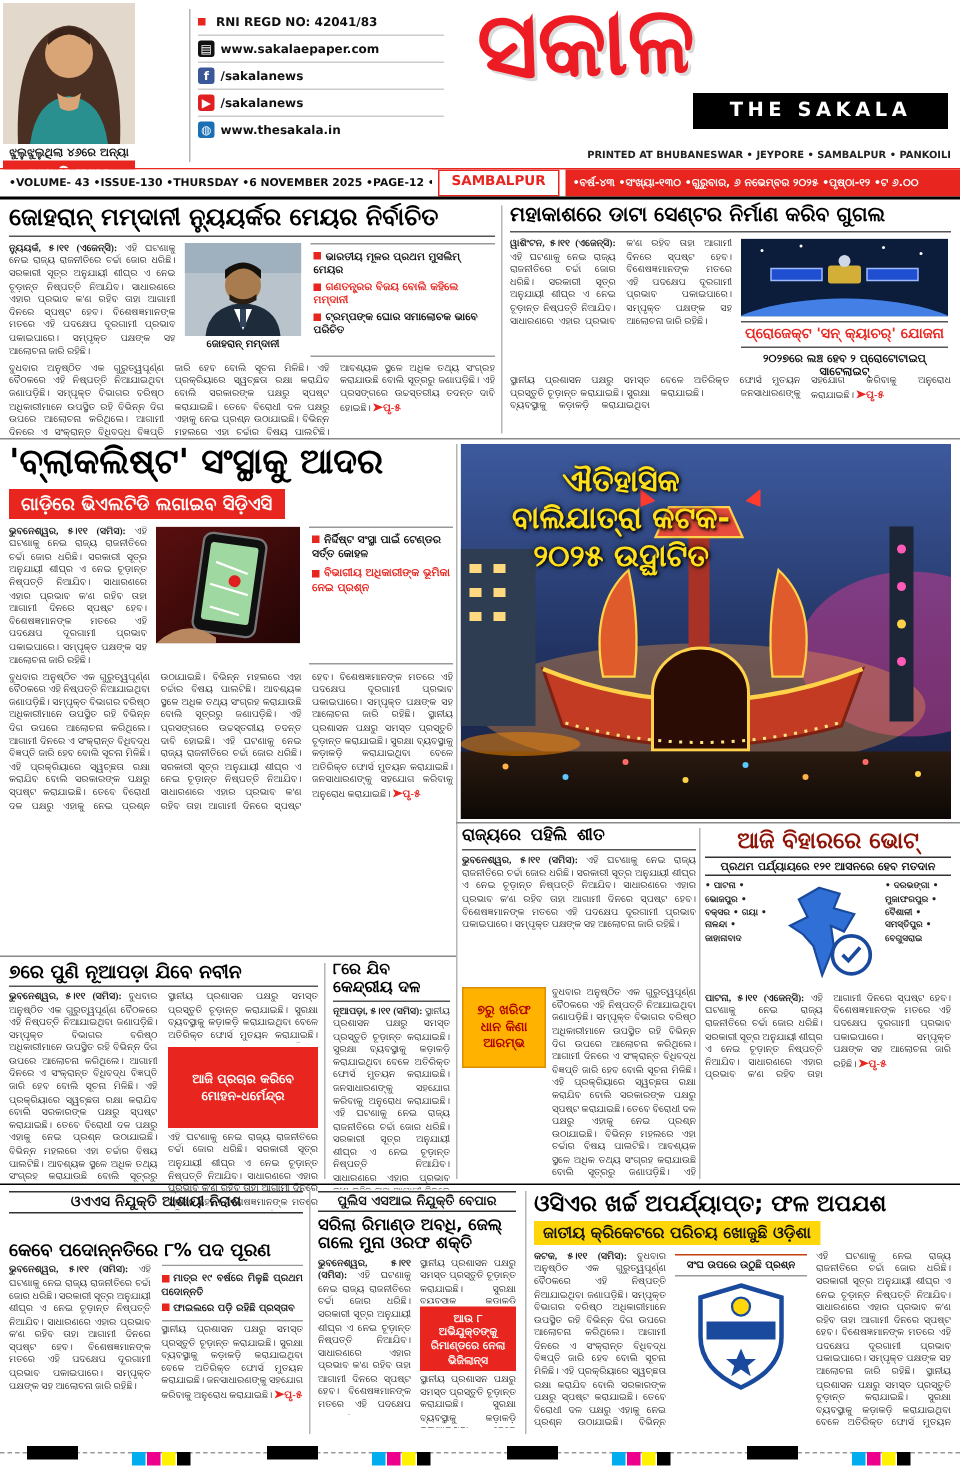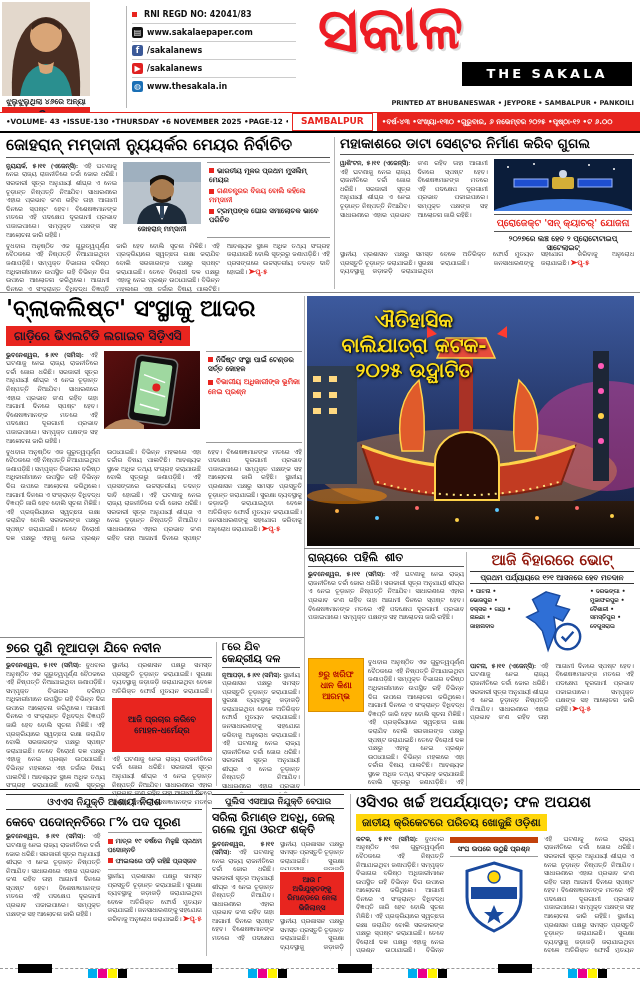--- a/index.html
+++ b/index.html
@@ -8,21 +8,21 @@
   .abs{position:absolute;}
   .vr{position:absolute;width:1px;background:#b5b5b5;}
   .hrule{position:absolute;background:#444;height:1px;}
   .bodytxt{font-size:6.4px;line-height:1.34;text-align:justify;color:#1c1c1c;overflow:hidden;}
   .cols2{column-count:2;column-gap:7px;}
   .cols3{column-count:3;column-gap:7px;}
   .dl{font-weight:bold;}
   .more{color:#e8251f;font-weight:bold;font-size:7px;white-space:nowrap;}
   .hl{font-family:"DejaVu Sans","Liberation Sans",sans-serif;font-weight:bold;color:#000;line-height:1.12;}
   .rule-b{border-bottom:1px solid #555;}
-  .redbox{background:#e8251f;color:#0f172a;font-weight:bold;font-family:"DejaVu Sans",sans-serif;}
+  .redbox{background:#e8251f;color:#ffffff;font-weight:bold;font-family:"DejaVu Sans",sans-serif;}
   .kicker{font-family:"DejaVu Sans",sans-serif;font-weight:bold;border-top:1px solid #333;border-bottom:1px solid #333;padding:1px 0;}
   .rsq{display:inline-block;width:5px;height:5px;background:#e8251f;margin-right:3px;vertical-align:middle;}
   .factline{font-size:7px;font-weight:bold;line-height:1.3;margin:2px 0;font-family:"DejaVu Sans",sans-serif;}
   .inforow{display:flex;align-items:center;gap:4px;border-bottom:1px solid #ccc;height:17px;
            font-family:"DejaVu Sans",sans-serif;font-size:8px;font-weight:bold;color:#111;}
   .ic{display:inline-flex;align-items:center;justify-content:center;width:11px;height:11px;color:#fff;
       font-size:8px;font-weight:bold;border-radius:2px;flex:none;font-family:"DejaVu Sans",sans-serif;}
   .boxline{font-size:7.2px;font-weight:bold;line-height:1.3;font-family:"DejaVu Sans",sans-serif;}
   .capline{color:#ffe01a;font-family:"DejaVu Sans",sans-serif;font-weight:bold;font-size:20px;line-height:1.25;
            text-shadow:1px 1px 2px #000,0 0 4px rgba(0,0,0,.8);}
@@ -333,21 +333,21 @@
       <span class="dl">ନୂଆପଡ଼ା, ୫।୧୧ (ସମିସ):</span>
       <span>ସ୍ଥାନୀୟ ପ୍ରଶାସନ ପକ୍ଷରୁ ସମସ୍ତ ପ୍ରସ୍ତୁତି ଚୂଡ଼ାନ୍ତ କରାଯାଇଛି। ସୁରକ୍ଷା ବ୍ୟବସ୍ଥାକୁ କଡ଼ାକଡ଼ି କରାଯାଇଥିବା ବେଳେ ଅତିରିକ୍ତ ଫୋର୍ସ ମୁତୟନ କରାଯାଇଛି। ଜନସାଧାରଣଙ୍କୁ ସହଯୋଗ କରିବାକୁ ଅନୁରୋଧ କରାଯାଇଛି।</span>
       <span>ଏହି ଘଟଣାକୁ ନେଇ ରାଜ୍ୟ ରାଜନୀତିରେ ଚର୍ଚ୍ଚା ଜୋର ଧରିଛି। ସରକାରୀ ସୂତ୍ର ଅନୁଯାୟୀ ଶୀଘ୍ର ଏ ନେଇ ଚୂଡ଼ାନ୍ତ ନିଷ୍ପତ୍ତି ନିଆଯିବ। ସାଧାରଣରେ ଏହାର ପ୍ରଭାବ କ'ଣ ରହିବ ତାହା ଆଗାମୀ ଦିନରେ ସ୍ପଷ୍ଟ ହେବ। ବିଶେଷଜ୍ଞମାନଙ୍କ ମତରେ ଏହି ପଦକ୍ଷେପ ଦୂରଗାମୀ ପ୍ରଭାବ ପକାଇପାରେ। ସମ୍ପୃକ୍ତ ପକ୍ଷଙ୍କ ସହ ଆଲୋଚନା ଜାରି ରହିଛି।</span>
     </div>
   </div>
 
   <div class="hrule" style="left:0;top:789px;width:640px;background:#000;"></div>
 
   <div class="abs" style="left:6px;top:794px;width:196px;">
     <div class="kicker" style="font-size:9.5px;text-align:center;">ଓଏଏସ ନିଯୁକ୍ତି ଆଶାୟୀ ନିରାଶ</div>
-    <div class="hl" style="font-size:12px;margin-top:6px;">କେବେ ପଦୋନ୍ନତିରେ ୮% ପଦ ପୂରଣ</div>
+    <div class="hl" style="font-size:12px;margin-top:18px;">କେବେ ପଦୋନ୍ନତିରେ ୮% ପଦ ପୂରଣ</div>
     <div class="bodytxt cols2" style="height:118px;margin-top:3px;">
       <span class="dl">ଭୁବନେଶ୍ୱର, ୫।୧୧ (ସମିସ):</span>
       <span>ଏହି ଘଟଣାକୁ ନେଇ ରାଜ୍ୟ ରାଜନୀତିରେ ଚର୍ଚ୍ଚା ଜୋର ଧରିଛି। ସରକାରୀ ସୂତ୍ର ଅନୁଯାୟୀ ଶୀଘ୍ର ଏ ନେଇ ଚୂଡ଼ାନ୍ତ ନିଷ୍ପତ୍ତି ନିଆଯିବ। ସାଧାରଣରେ ଏହାର ପ୍ରଭାବ କ'ଣ ରହିବ ତାହା ଆଗାମୀ ଦିନରେ ସ୍ପଷ୍ଟ ହେବ। ବିଶେଷଜ୍ଞମାନଙ୍କ ମତରେ ଏହି ପଦକ୍ଷେପ ଦୂରଗାମୀ ପ୍ରଭାବ ପକାଇପାରେ। ସମ୍ପୃକ୍ତ ପକ୍ଷଙ୍କ ସହ ଆଲୋଚନା ଜାରି ରହିଛି।</span>
       <span style="display:block;border-top:1px solid #999;border-bottom:1px solid #999;padding:2px 0;margin:2px 0;">
         <span class="factline" style="font-size:6.6px;display:block;"><span class="rsq"></span><span>ମାତ୍ର ୧୯ ବର୍ଷରେ ମିଳୁଛି ପ୍ରଥମ ପଦୋନ୍ନତି</span></span>
         <span class="factline" style="font-size:6.6px;display:block;"><span class="rsq"></span><span>ଫାଇଲରେ ପଡ଼ି ରହିଛି ପ୍ରସ୍ତାବ</span></span>
       </span>
       <span>ସ୍ଥାନୀୟ ପ୍ରଶାସନ ପକ୍ଷରୁ ସମସ୍ତ ପ୍ରସ୍ତୁତି ଚୂଡ଼ାନ୍ତ କରାଯାଇଛି। ସୁରକ୍ଷା ବ୍ୟବସ୍ଥାକୁ କଡ଼ାକଡ଼ି କରାଯାଇଥିବା ବେଳେ ଅତିରିକ୍ତ ଫୋର୍ସ ମୁତୟନ କରାଯାଇଛି। ଜନସାଧାରଣଙ୍କୁ ସହଯୋଗ କରିବାକୁ ଅନୁରୋଧ କରାଯାଇଛି।</span>
       <span class="more">➤ପୃ-୫</span>
     </div>
@@ -380,21 +380,21 @@
 
   <div class="abs" style="left:356px;top:794px;width:278px;">
     <div class="hl" style="font-size:15px;">ଓସିଏର ଖର୍ଚ୍ଚ ଅପର୍ଯ୍ୟାପ୍ତ; ଫଳ ଅପଯଶ</div>
     <div style="display:inline-block;background:#ffd60a;font-family:'DejaVu Sans',sans-serif;font-weight:bold;font-size:10.5px;padding:2px 6px;margin-top:3px;color:#111;">ଜାତୀୟ କ୍ରିକେଟରେ ପରିଚୟ ଖୋଜୁଛି ଓଡ଼ିଶା</div>
     <div style="display:flex;gap:6px;margin-top:4px;">
       <div class="bodytxt" style="width:88px;height:118px;">
         <span class="dl">କଟକ, ୫।୧୧ (ସମିସ):</span>
         <span>ବୁଧବାର ଅନୁଷ୍ଠିତ ଏକ ଗୁରୁତ୍ୱପୂର୍ଣ୍ଣ ବୈଠକରେ ଏହି ନିଷ୍ପତ୍ତି ନିଆଯାଇଥିବା ଜଣାପଡ଼ିଛି। ସମ୍ପୃକ୍ତ ବିଭାଗର ବରିଷ୍ଠ ଅଧିକାରୀମାନେ ଉପସ୍ଥିତ ରହି ବିଭିନ୍ନ ଦିଗ ଉପରେ ଆଲୋଚନା କରିଥିଲେ। ଆଗାମୀ ଦିନରେ ଏ ସଂକ୍ରାନ୍ତ ବିଧିବଦ୍ଧ ବିଜ୍ଞପ୍ତି ଜାରି ହେବ ବୋଲି ସୂଚନା ମିଳିଛି। ଏହି ପ୍ରକ୍ରିୟାରେ ସ୍ୱଚ୍ଛତା ରକ୍ଷା କରାଯିବ ବୋଲି ସରକାରଙ୍କ ପକ୍ଷରୁ ସ୍ପଷ୍ଟ କରାଯାଇଛି। ତେବେ ବିରୋଧୀ ଦଳ ପକ୍ଷରୁ ଏହାକୁ ନେଇ ପ୍ରଶ୍ନ ଉଠାଯାଇଛି। ବିଭିନ୍ନ ମହଲରେ ଏହା ଚର୍ଚ୍ଚାର ବିଷୟ ପାଲଟିଛି। ଆବଶ୍ୟକ ସ୍ଥଳେ ଅଧିକ ତଥ୍ୟ ସଂଗ୍ରହ କରାଯାଉଛି ବୋଲି ସୂତ୍ରରୁ ଜଣାପଡ଼ିଛି। ଏହି ପ୍ରସଙ୍ଗରେ ଉଚ୍ଚସ୍ତରୀୟ ତଦନ୍ତ ଦାବି ହୋଇଛି।</span>
       </div>
       <div style="width:88px;">
-        <div class="factline" style="font-size:6.8px;border-top:6px solid #c2410c;border-bottom:1px solid #999;padding:2px 0;text-align:center;">ସଂଘ ଉପରେ ଉଠୁଛି ପ୍ରଶ୍ନ</div>
+        <div class="factline" style="font-size:6.8px;border-top:1px solid #c2410c;border-bottom:1px solid #999;padding:2px 0;text-align:center;">ସଂଘ ଉପରେ ଉଠୁଛି ପ୍ରଶ୍ନ</div>
         <div style="width:62px;height:72px;margin:4px auto 0;">
           <svg width="62" height="72" viewBox="0 0 62 72">
             <path d="M31,2 L58,10 V36 Q58,58 31,70 Q4,58 4,36 V10 Z" fill="#fff" stroke="#1a4a9e" stroke-width="3"></path>
             <rect x="8" y="26" width="46" height="12" fill="#1a4a9e"></rect>
             <circle cx="31" cy="16" r="6" fill="#ffd60a" stroke="#1a4a9e" stroke-width="1.5"></circle>
             <path d="M31,44 l3,7 h7 l-5.5,4.5 l2,7 l-6.5,-4.5 l-6.5,4.5 l2,-7 L21,51 h7 Z" fill="#1a4a9e"></path>
           </svg>
         </div>
       </div>
       <div class="bodytxt" style="flex:1;height:118px;">

